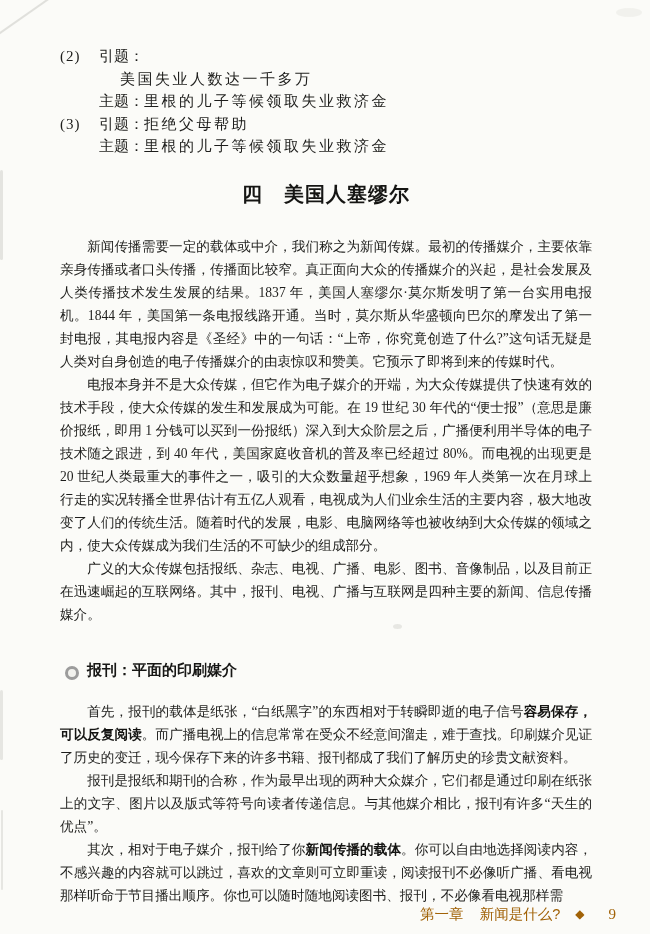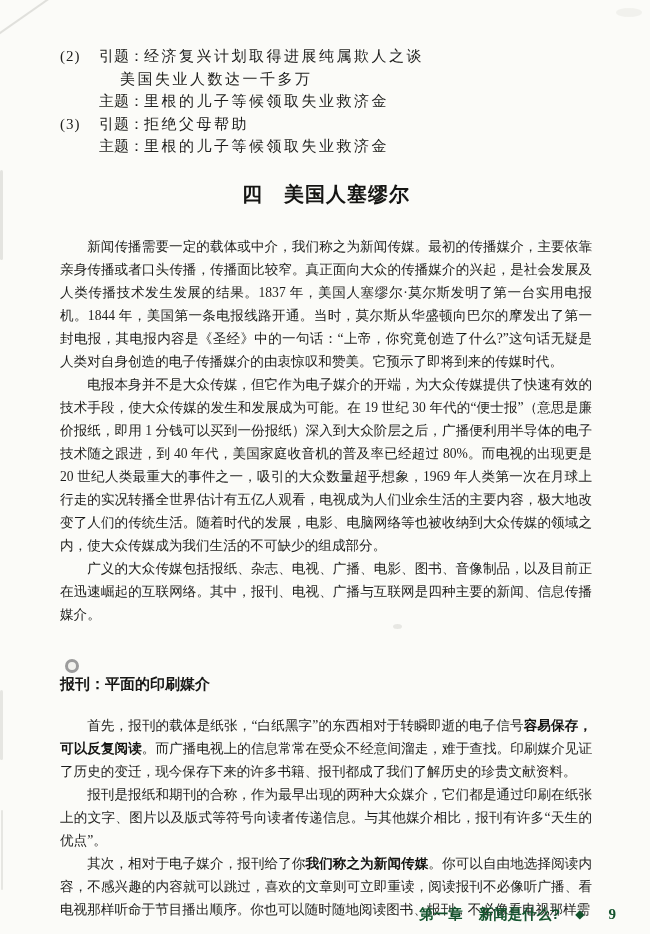--- a/index.html
+++ b/index.html
@@ -44,40 +44,39 @@
   
   .body-part { font-size:13.6px; line-height:23px; text-align:justify; text-justify:inter-ideograph; }
   .body-part p { margin:0; text-indent:2em; }
   .part1 { margin-top:28px; }
   .part2 { margin-top:20px; }
   .b { font-weight:bold; font-family:"Liberation Sans","DejaVu Sans",sans-serif; color:#141412; }
 
   
   .subsection {
     margin-top:33px;
-    display:flex; align-items:flex-start;
+    display:flex; align-items:flex-end;
     font-size:15px; line-height:21px; font-weight:bold;
     font-family:"Liberation Sans","DejaVu Sans",sans-serif;
     color:#171715;
-    flex-direction:column;
   }
   .bullet-ring {
     flex:0 0 auto;
     width:8px; height:8px;
     border:3px solid #9c9c9c; border-radius:50%;
     background:#f2f2ee;
     margin-left:5px; margin-right:8px;
   }
 
   
   .page-footer {
     position:absolute; right:34px; bottom:10px;
-    font-size:14.5px; line-height:20px; font-weight:bold;
+    font-size:14.5px; line-height:20px; font-weight:normal;
     font-family:"Liberation Sans","DejaVu Sans",sans-serif;
-    color:#14532d; white-space:nowrap;
+    color:#a16207; white-space:nowrap;
   }
   .f-title { margin-left:12px; }
   .f-diamond { margin-left:11px; font-size:12px; vertical-align:1px; }
   .f-num { margin-left:20px; font-family:"Liberation Serif","DejaVu Serif",serif; font-size:15px; }
 </style>
 </head>
 <body>
 
 <div class="page">
 
@@ -85,21 +84,20 @@
   <div class="artifact edge1"></div>
   <div class="artifact edge2"></div>
   <div class="artifact edge3"></div>
   <div class="artifact smudge-tr"></div>
   <div class="artifact smudge-mid"></div>
 
   <div class="front-list">
     <div class="fl-row">
       <span class="fl-num">(2)</span>
       <span class="fl-label">引题：</span>
-      <span class="fl-text">经济复兴计划取得进展纯属欺人之谈</span>
     </div>
     <div class="fl-row">
       <span class="fl-cont">美国失业人数达一千多万</span>
     </div>
     <div class="fl-row">
       <span class="fl-num"></span>
       <span class="fl-label">主题：</span>
       <span class="fl-text">里根的儿子等候领取失业救济金</span>
     </div>
     <div class="fl-row">
@@ -123,21 +121,21 @@
     </div>
 
   <div class="subsection">
     <span class="bullet-ring"></span>
     <span class="subsection-title">报刊：平面的印刷媒介</span>
   </div>
 
   <div class="body-part part2">
       <p><span>首先，报刊的载体是纸张，“白纸黑字”的东西相对于转瞬即逝的电子信号</span><span class="b">容易保存，可以反复阅读</span><span>。而广播电视上的信息常常在受众不经意间溜走，难于查找。印刷媒介见证了历史的变迁，现今保存下来的许多书籍、报刊都成了我们了解历史的珍贵文献资料。</span></p>
       <p><span>报刊是报纸和期刊的合称，作为最早出现的两种大众媒介，它们都是通过印刷在纸张上的文字、图片以及版式等符号向读者传递信息。与其他媒介相比，报刊有许多“天生的优点”。</span></p>
-      <p><span>其次，相对于电子媒介，报刊给了你</span><span class="b">我们称之为新闻传媒</span><span>。你可以自由地选择阅读内容，不感兴趣的内容就可以跳过，喜欢的文章则可立即重读，阅读报刊不必像听广播、看电视那样听命于节目播出顺序。你也可以随时随地阅读图书、报刊，不必像看电视那样需</span></p>
+      <p><span>其次，相对于电子媒介，报刊给了你</span><span class="b">新闻传播的载体</span><span>。你可以自由地选择阅读内容，不感兴趣的内容就可以跳过，喜欢的文章则可立即重读，阅读报刊不必像听广播、看电视那样听命于节目播出顺序。你也可以随时随地阅读图书、报刊，不必像看电视那样需</span></p>
     </div>
 
   <div class="page-footer">
     <span class="f-chapter">第一章</span>
     <span class="f-title">新闻是什么?</span>
     <span class="f-diamond">◆</span>
     <span class="f-num">9</span>
   </div>
 
 </div>

